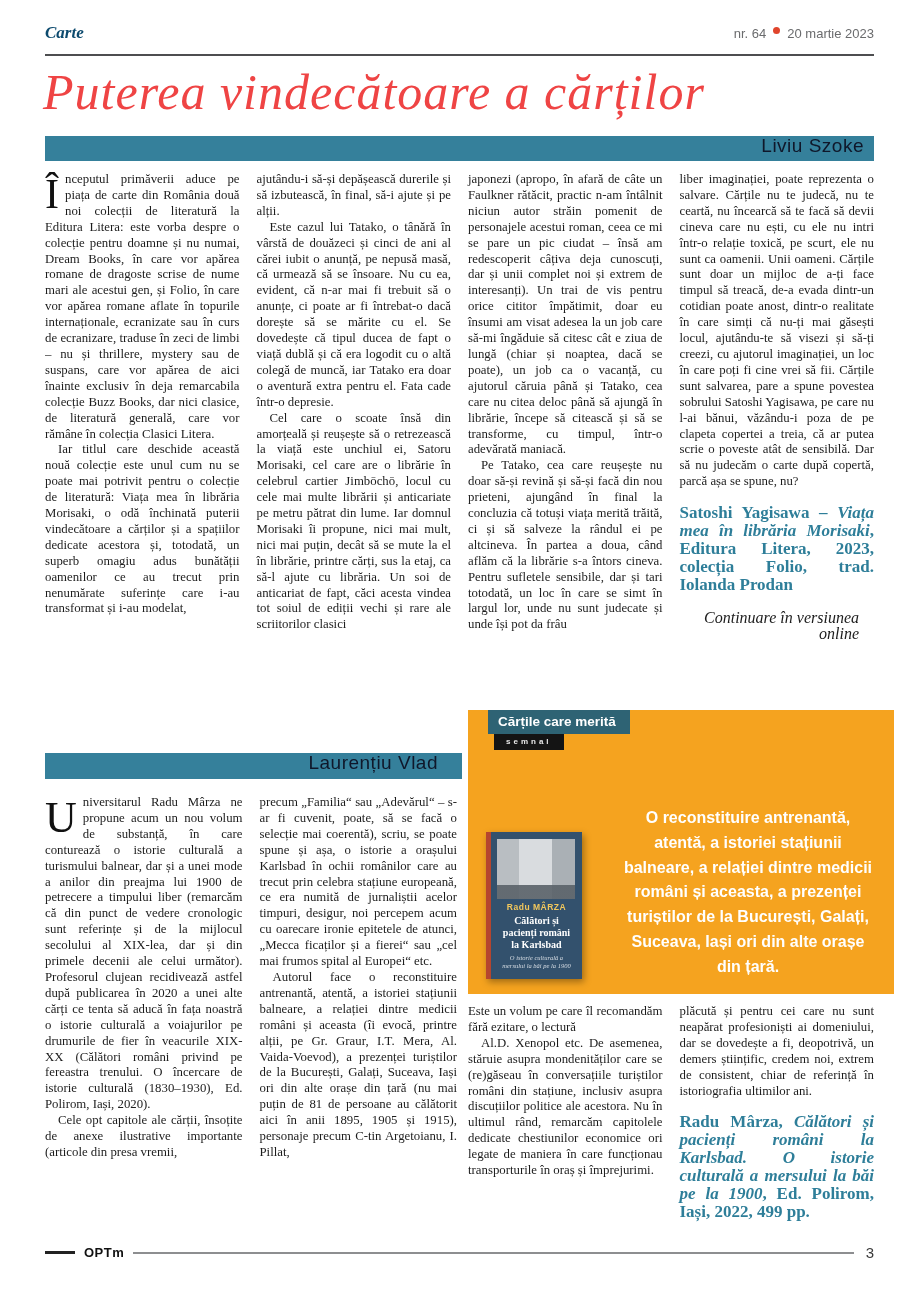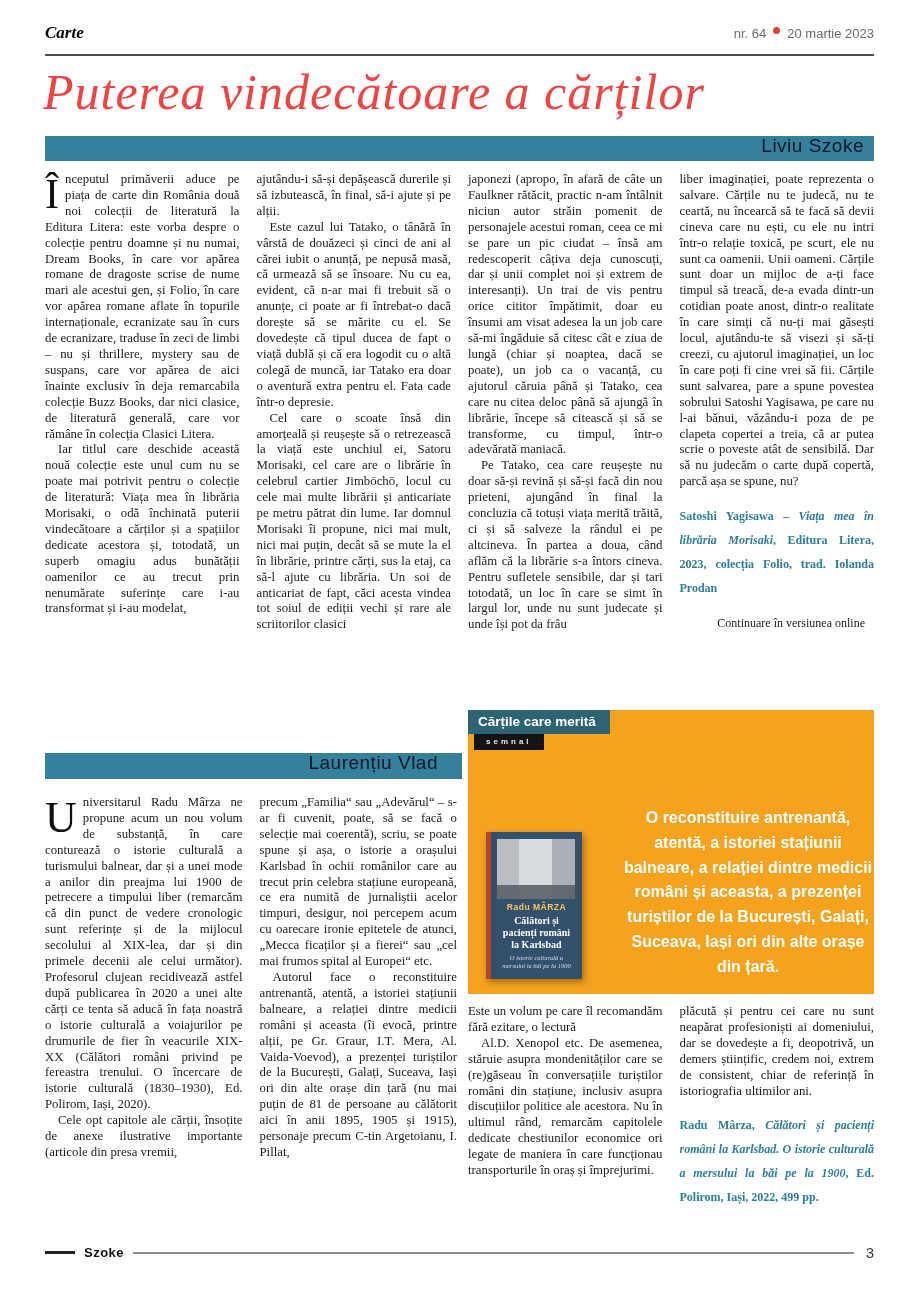--- a/index.html
+++ b/index.html
@@ -4,21 +4,21 @@
 <style>
   html,body { margin:0; padding:0; background:#e9e9e9; }
   .page {
     position:relative; width:919px; height:1300px; margin:0 auto;
     background:#ffffff; overflow:hidden;
     font-family:"Liberation Serif", serif; color:#1c1c1c;
   }
   
   .masthead { position:absolute; left:45px; right:45px; top:24px;
     display:flex; justify-content:space-between; align-items:baseline; }
-  .section-label { font:italic bold 17px/1 "Liberation Serif", serif; color:#000000; }
+  .section-label { font:italic bold 17px/1 "Liberation Serif", serif; color:#0c4a6e; }
   .issue-info { font:13px/1 "Liberation Sans", sans-serif; color:#6a6b6d; display:flex; gap:7px; }
   .date-dot { width:7px; height:7px; border-radius:50%; background:#E0452C; display:inline-block; }
   .rule1 { position:absolute; left:45px; right:45px; top:54px; height:2px; background:#4d4e50; }
 
   
   .a1-title { position:absolute; left:43px; top:64px; margin:0;
     font:italic 400 50px/1.15 "Liberation Serif", serif; color:#ef4444;
     letter-spacing:1px; white-space:nowrap; }
   .byline-bar { background:#35809B; color:#0f172a; display:flex; align-items:flex-start;
     justify-content:flex-end; font:19px/1 "Liberation Sans", sans-serif; letter-spacing:.5px; }
@@ -26,34 +26,34 @@
 
   .cols { display:flex; gap:17px; overflow:hidden; text-align:justify;
     font-size:12.8px; line-height:15.9px; }
   .a1-cols { position:absolute; left:45px; top:172px; width:829px; height:528px; }
   .col { flex:1; min-width:0; }
   .coltext p { margin:0; text-indent:0; }
   .coltext p + p { text-indent:13px; }
   .dropcap { float:left; font:400 42px/37px "Liberation Serif", serif; color:#111;
     padding:4px 6px 0 0; }
   .dropcap.u { font-size:44px; }
-  .ref { margin:14px 0 0; color:#2E7E99; font-weight:bold; font-size:12px; line-height:24px; text-align:justify; }
+  .ref { margin:14px 0 0; color:#2E7E99; font-weight:bold; font-size:17px; line-height:18px; text-align:justify; }
   .ref .it { font-style:italic; }
-  .continuation { margin:16px 9px 0; text-align:right; font-size:12px; }
+  .continuation { margin:16px 15px 0; text-align:right; font-style:italic; font-size:16px; }
 
   
   .a2-title { position:absolute; left:48px; top:688px; margin:0;
     font:italic 400 50px/1.15 "Liberation Serif", serif; color:#2A7A96; white-space:nowrap; }
   .a2-bar { position:absolute; left:45px; top:753px; width:417px; height:26px;
     padding-right:24px; box-sizing:border-box; }
   .a2-colsL { position:absolute; left:45px; top:795px; width:412px; height:447px; }
   .a2-colsR { position:absolute; left:468px; top:1004px; width:406px; height:240px; }
 
   
-  .promo { position:absolute; left:468px; top:710px; width:406px; height:284px; background:#F5A31F; }
+  .promo { position:absolute; left:468px; top:710px; width:406px; height:284px; background:#F5A31F;padding-left:20px; }
   .promo-title { display:inline-block; background:#2E6374; color:#ffffff;
     font:bold 13.5px/1 "Liberation Sans", sans-serif; padding:5px 14px 5px 10px; }
   .promo-tag { display:block; width:max-content; background:#141414; color:#e8e8e8;
     font:bold 8px/1 "Liberation Sans", sans-serif; letter-spacing:3px; padding:4px 12px; margin-left:6px; }
   .promo-quote { position:absolute; left:142px; top:84px; width:252px; margin:12px;
     color:#ffffff; font:bold 16px/1.55 "Liberation Sans", sans-serif; text-align:center; }
   .book-cover { position:absolute; left:18px; top:122px; width:96px; height:147px;
     background:#33516d; box-shadow:2px 3px 7px rgba(0,0,0,.35); }
   .cover-spine { position:absolute; left:0; top:0; bottom:0; width:5px; background:#b5452f; }
   .cover-photo { height:60px; margin:7px 7px 4px 11px;
@@ -158,18 +158,18 @@
     <div class="col">
       <div class="coltext">
           <p class="para">plăcută și pentru cei care nu sunt neapărat profesioniști ai domeniului, dar se dovedește a fi, deopotrivă, un demers științific, credem noi, extrem de consistent, chiar de referință în istoriografia ultimilor ani.</p>
         </div>
       <p class="ref"><span>Radu Mârza, </span><span class="it">Călători și pacienți români la Karlsbad. O istorie culturală a mersului la băi pe la 1900</span><span>, Ed. Polirom, Iași, 2022, 499 pp.</span></p>
     </div>
   </div>
 
   <footer class="pfooter">
     <span class="footer-seg"></span>
-    <span class="footer-logo">Szoke</span>
+    <span class="footer-logo">OPTm</span>
     <span class="footer-line"></span>
     <span class="footer-page">3</span>
   </footer>
 
 </div>
 
 </body></html>

